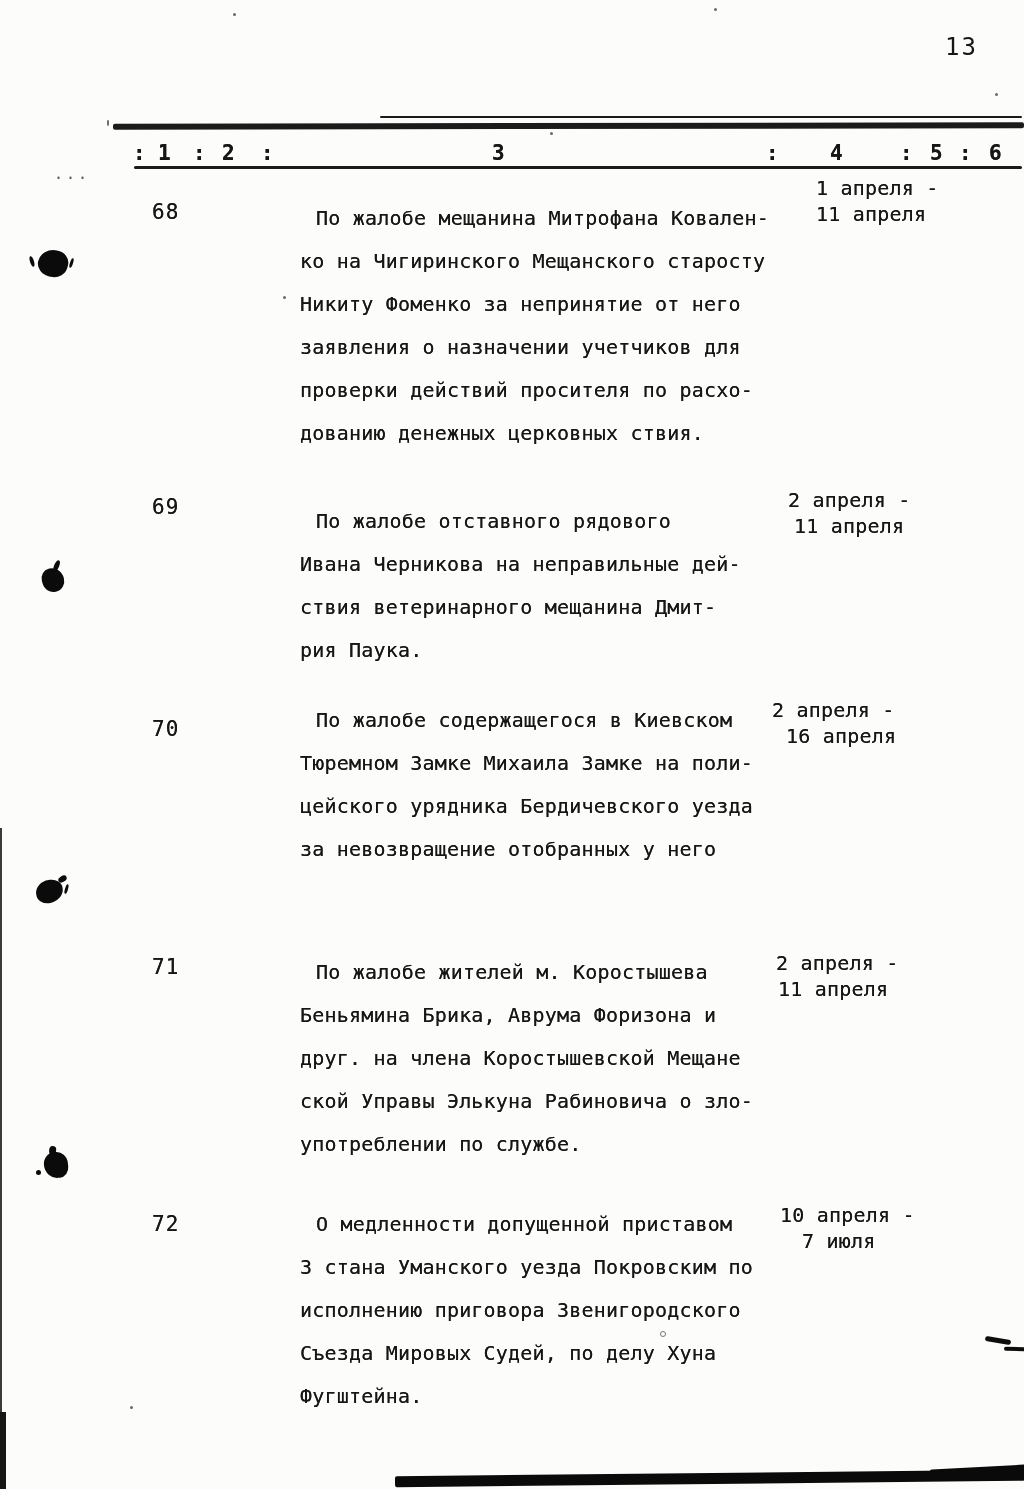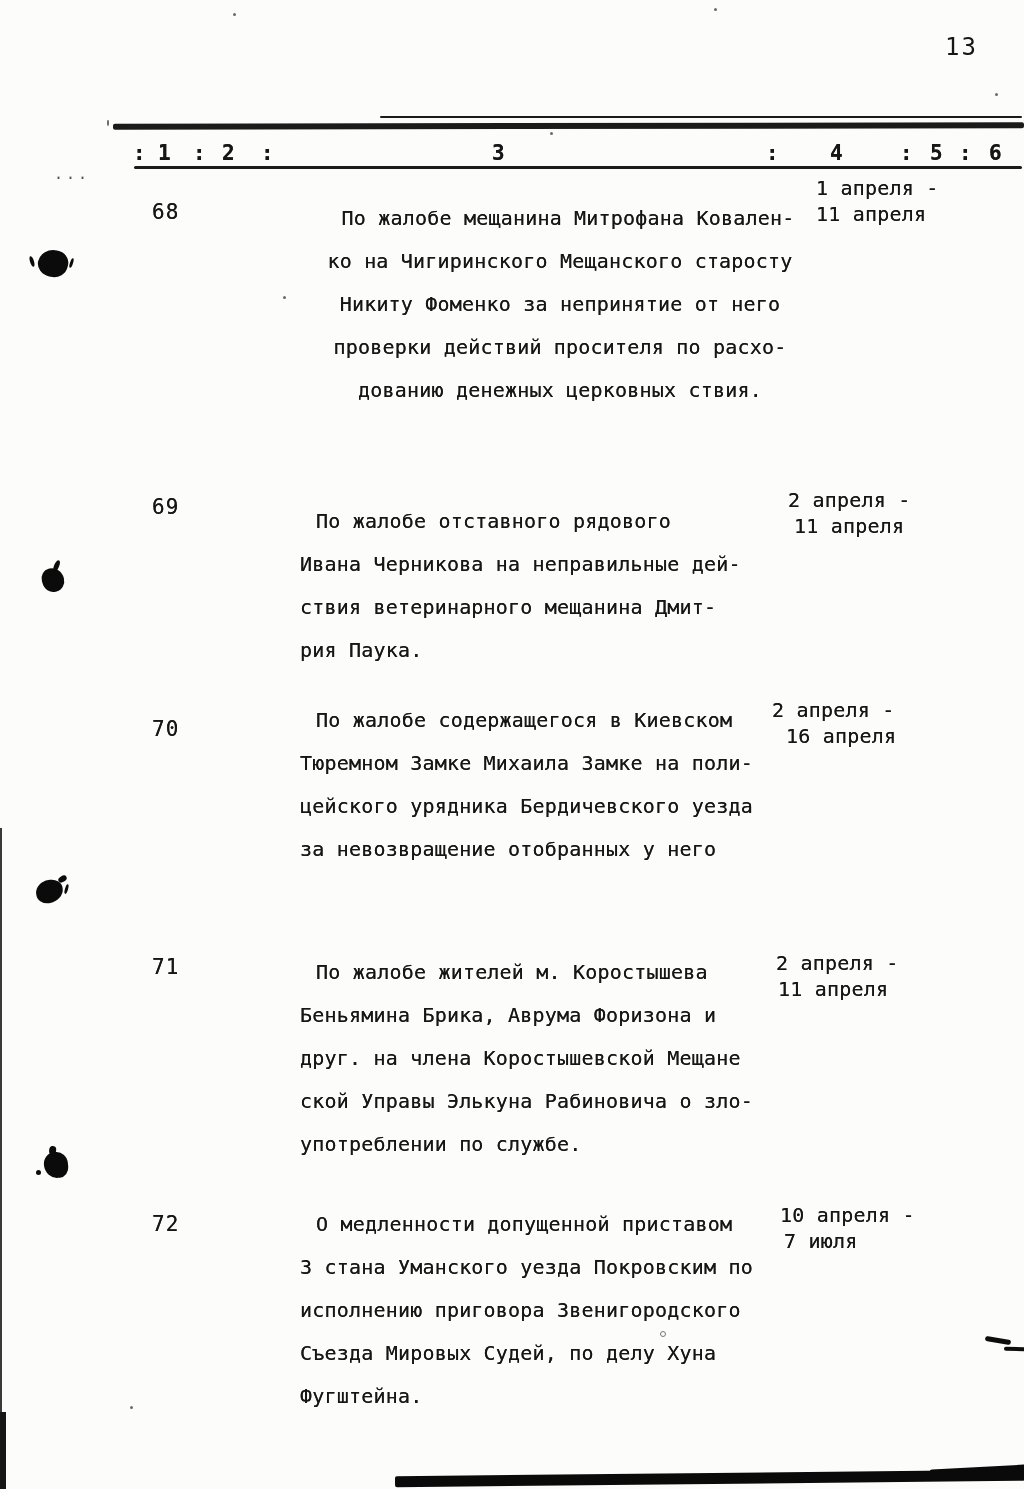--- a/index.html
+++ b/index.html
@@ -70,24 +70,25 @@
   <span class="hdr-cell" style="left:766px;">:</span>
   <span class="hdr-cell" style="left:830px;">4</span>
   <span class="hdr-cell" style="left:900px;">:</span>
   <span class="hdr-cell" style="left:930px;">5</span>
   <span class="hdr-cell" style="left:959px;">:</span>
   <span class="hdr-cell" style="left:989px;">6</span>
 
   <div class="margin-dots">...</div>
 
   <div class="entry-number" style="top:200px;">68</div>
-  <div class="entry-text" style="top:197px;text-align:center;">
+  <div class="entry-text" style="top:197px;">
     <div class="line indent">По жалобе мещанина Митрофана Ковален-</div>
     <div class="line">ко на Чигиринского Мещанского старосту</div>
     <div class="line">Никиту Фоменко за непринятие от него</div>
+    <div class="line">заявления о назначении учетчиков для</div>
     <div class="line">проверки действий просителя по расхо-</div>
     <div class="line">дованию денежных церковных ствия.</div>
   </div>
   <div class="entry-dates" style="left:816px;top:175px;">
     <div style="margin-left:0;">1 апреля -</div>
     <div>11 апреля</div>
   </div>
 
   <div class="entry-number" style="top:495px;">69</div>
   <div class="entry-text" style="top:500px;">
@@ -129,21 +130,21 @@
   <div class="entry-number" style="top:1212px;">72</div>
   <div class="entry-text" style="top:1203px;">
     <div class="line indent">О медленности допущенной приставом</div>
     <div class="line">3 стана Уманского уезда Покровским по</div>
     <div class="line">исполнению приговора Звенигородского</div>
     <div class="line">Съезда Мировых Судей, по делу Хуна</div>
     <div class="line">Фугштейна.</div>
   </div>
   <div class="entry-dates" style="left:780px;top:1202px;">
     <div>10 апреля -</div>
-    <div style="margin-left:4px;">7 июля</div>
+    <div style="margin-left:22px;">7 июля</div>
   </div>
 
   <div class="blot" style="left:28px;top:248px;width:46px;height:34px;">
     <div class="b" style="left:10px;top:2px;width:30px;height:27px;border-radius:58% 46% 52% 50%;transform:rotate(12deg);"></div>
     <div class="b" style="left:2px;top:8px;width:4px;height:11px;border-radius:50%;transform:rotate(-18deg);"></div>
     <div class="b" style="left:42px;top:10px;width:3px;height:10px;border-radius:50%;transform:rotate(18deg);"></div>
   </div>
   <div class="blot" style="left:38px;top:560px;width:30px;height:34px;">
     <div class="b" style="left:4px;top:8px;width:22px;height:24px;border-radius:48% 60% 52% 55%;transform:rotate(-14deg);"></div>
     <div class="b" style="left:16px;top:0px;width:5px;height:12px;border-radius:50% 50% 40% 60%;transform:rotate(24deg);"></div>

